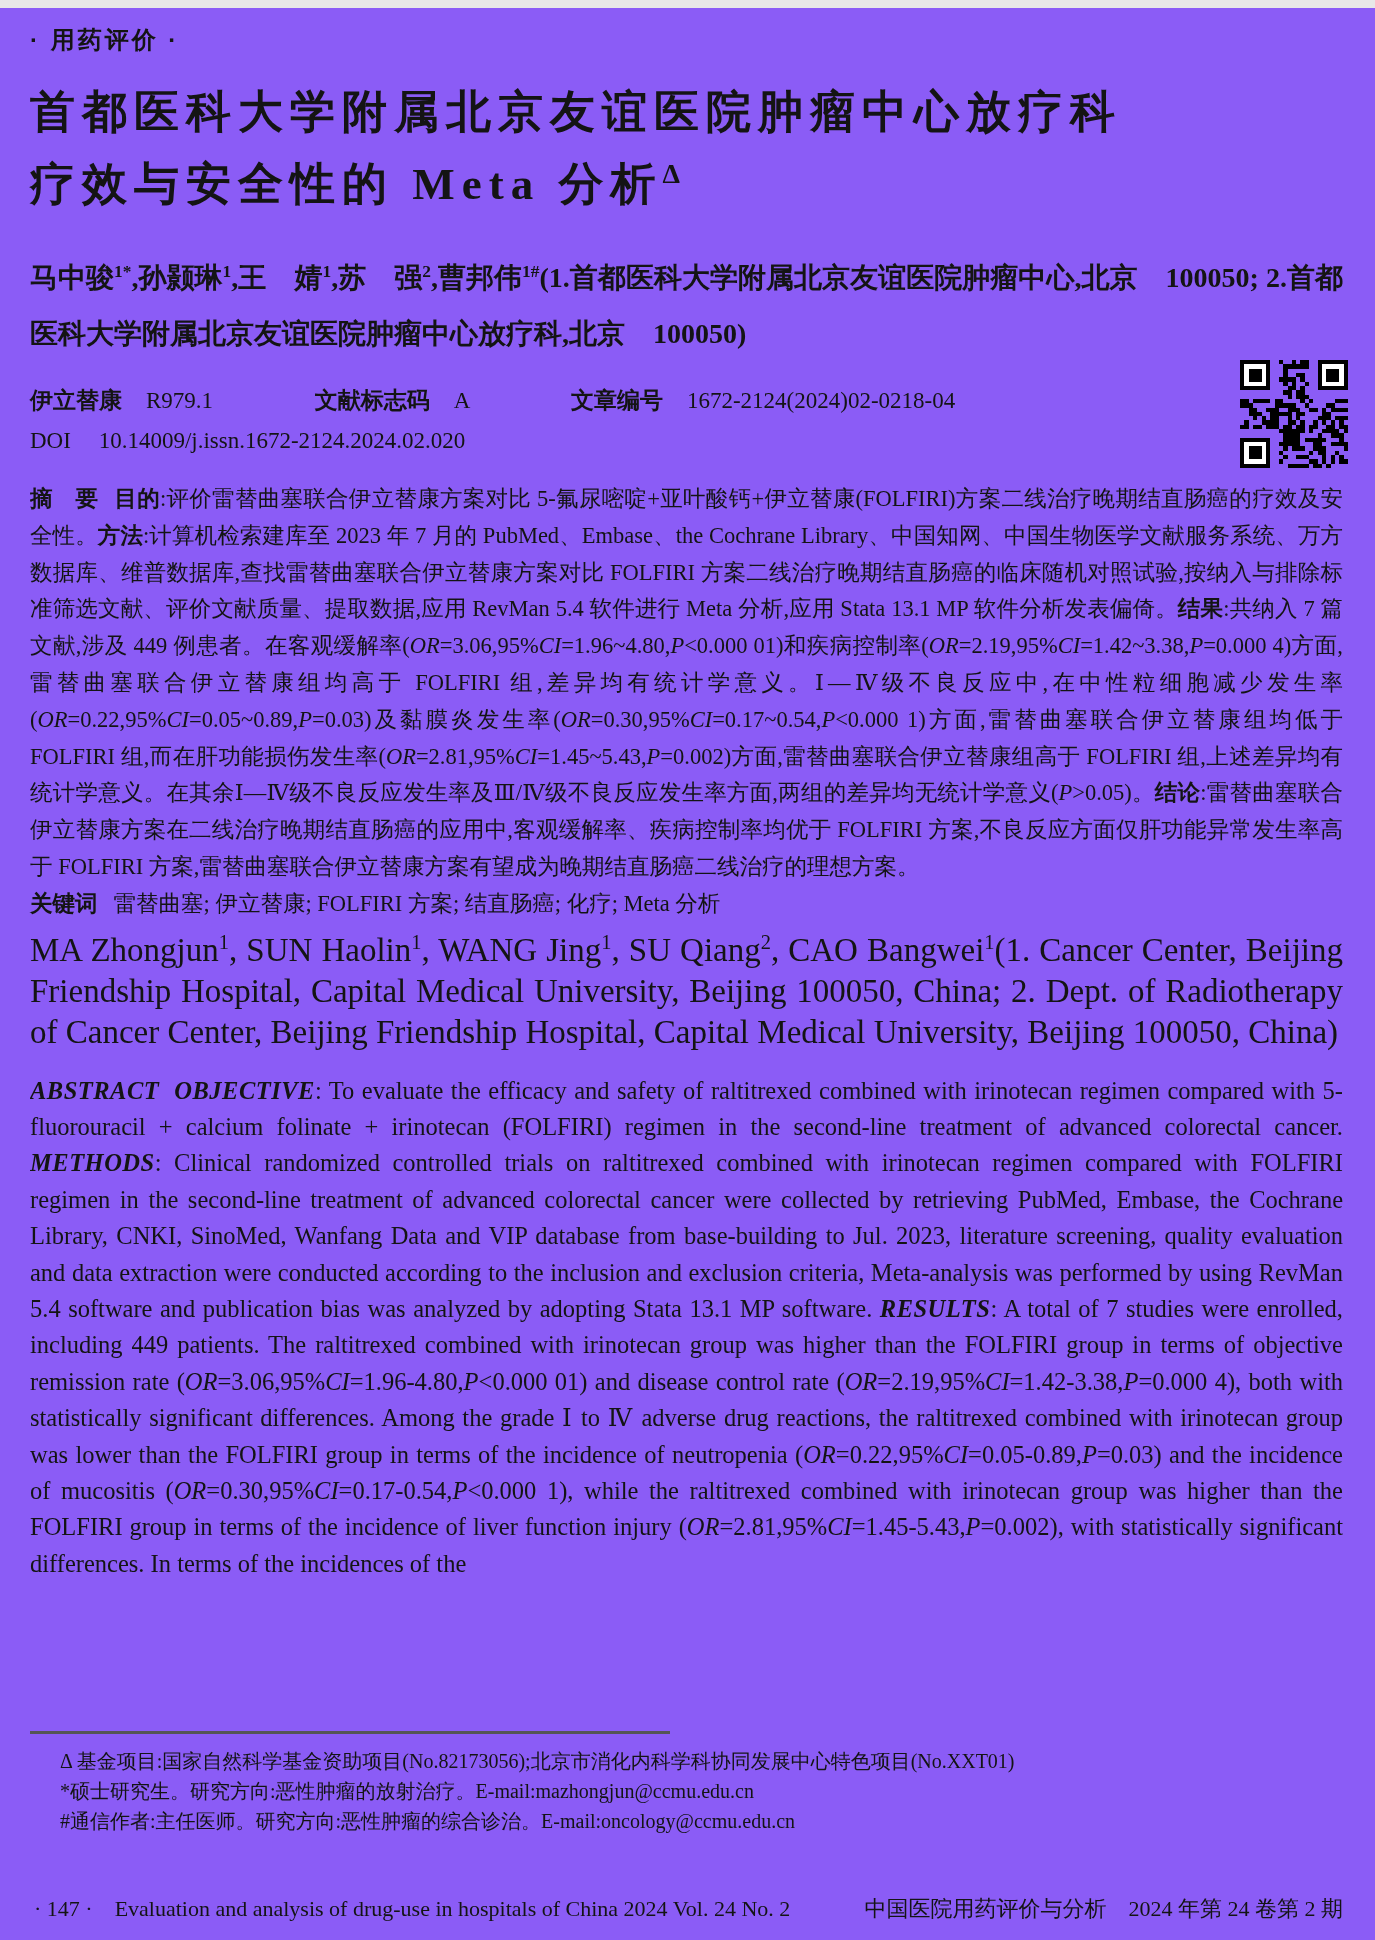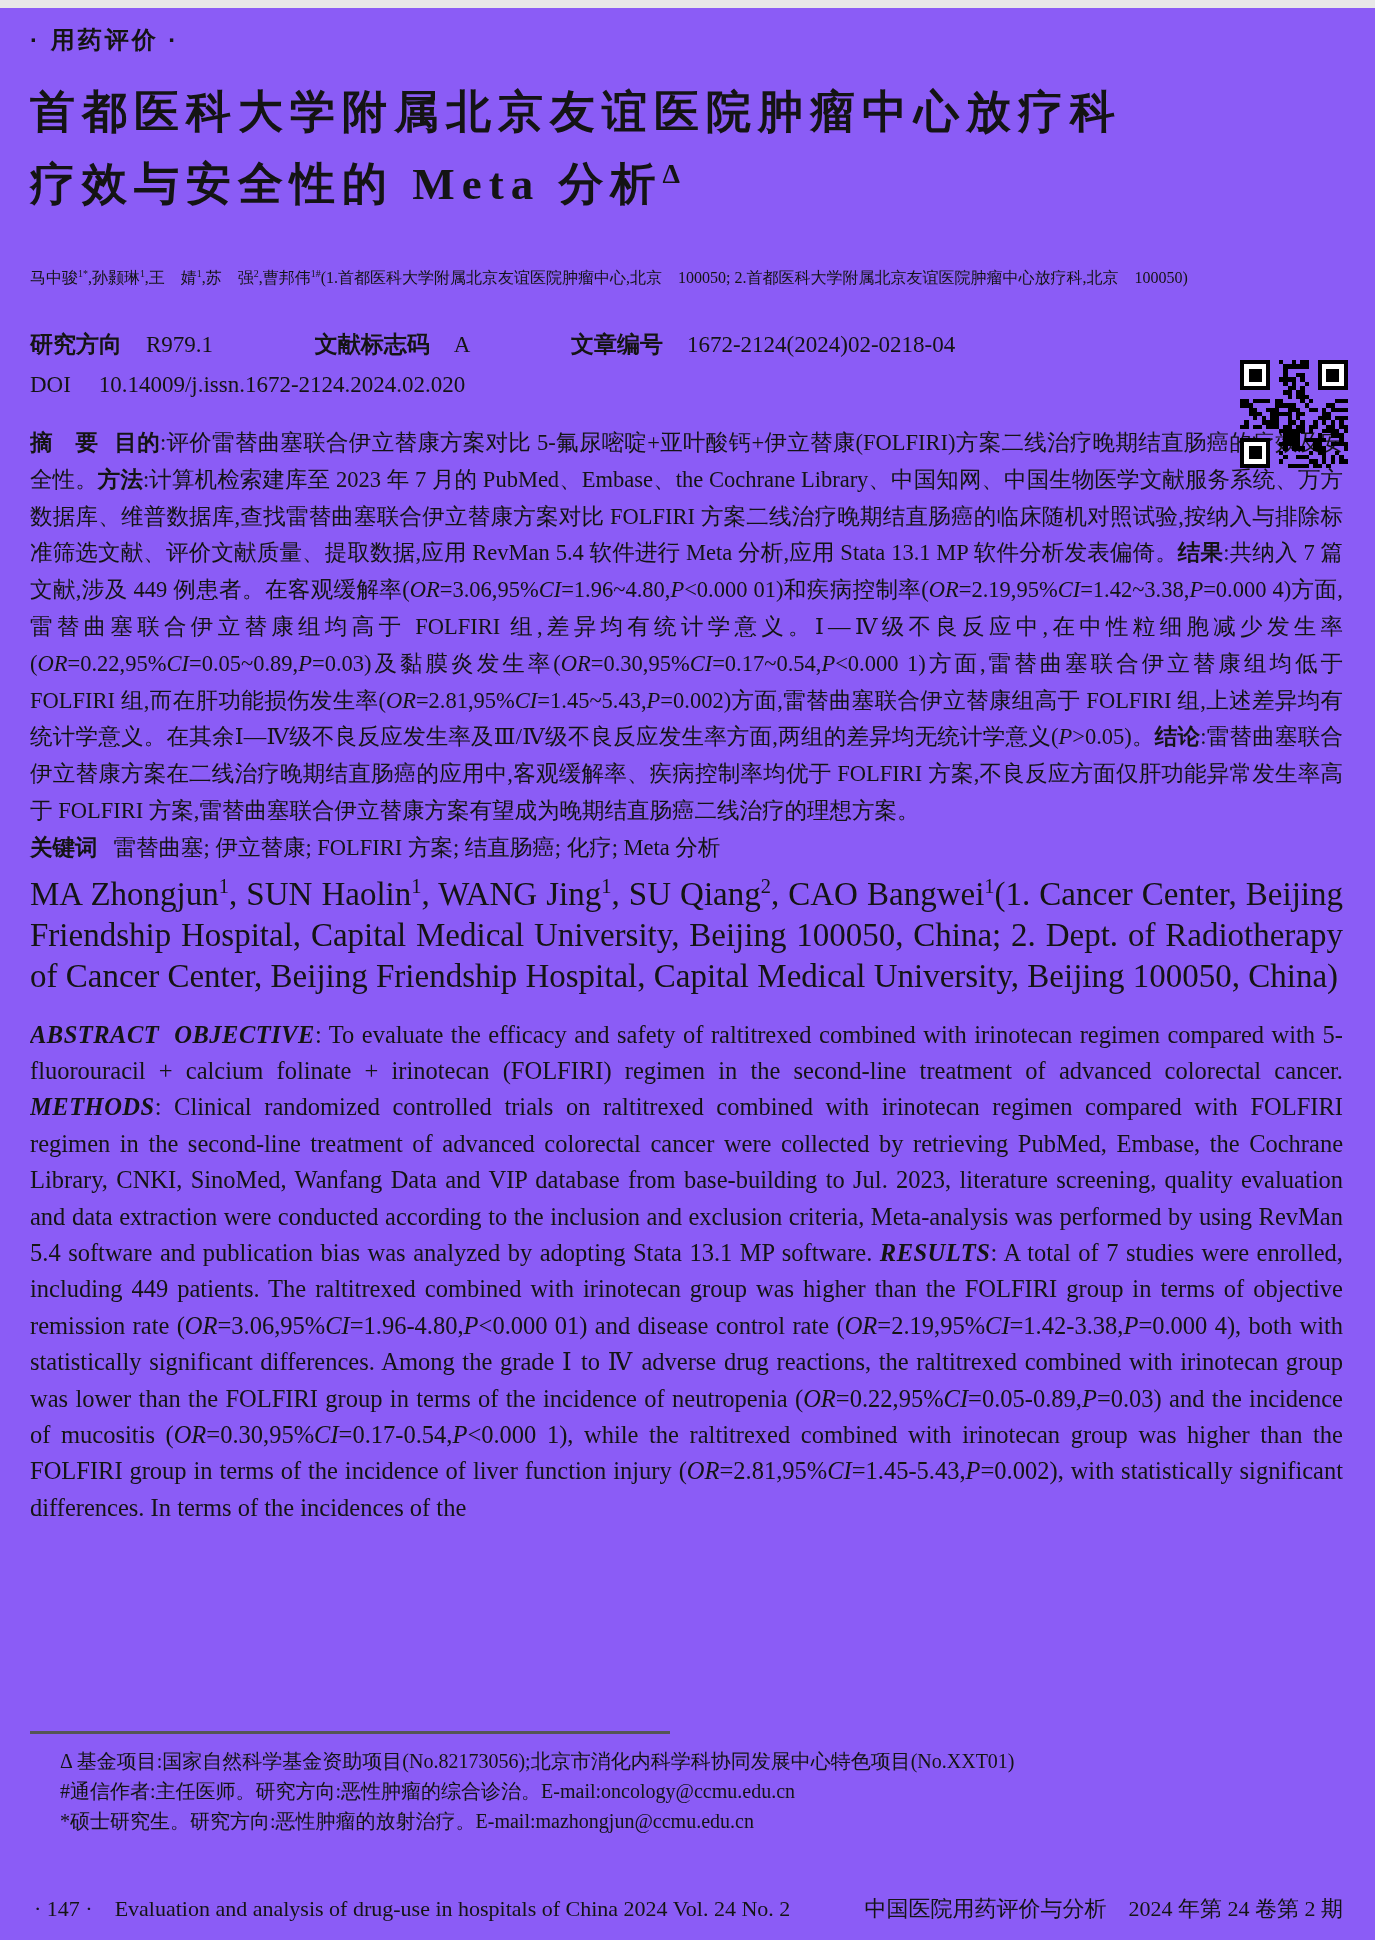--- a/index.html
+++ b/index.html
@@ -18,21 +18,21 @@
   .col-label{
     font-family:"Liberation Sans","DejaVu Sans",sans-serif;
     font-weight:700;font-size:24px;line-height:32px;letter-spacing:3px;
   }
   .title-cn{
     margin:20px 0 0 0;
     font-size:45px;font-weight:700;line-height:72px;letter-spacing:7px;
   }
   .authors-cn{
     margin:30px 0 0 0;
-    font-size:16px;line-height:56px;text-align:justify;
+    font-size:28px;line-height:56px;text-align:justify;font-weight:bold;
   }
   .meta-row{
     margin-top:22px;font-size:23px;line-height:32px;white-space:nowrap;
   }
   .meta-label{
     font-family:"Liberation Sans","DejaVu Sans",sans-serif;
     font-weight:700;margin-right:24px;
   }
   .meta-group{margin-right:96px;}
   .meta-group:last-child{margin-right:0;}
@@ -84,21 +84,21 @@
 
   <h1 class="title-cn">
     <span>首都医科大学附属北京友谊医院肿瘤中心放疗科</span><br>
     <span>疗效与安全性的 Meta 分析<sup>Δ</sup></span>
   </h1>
 
   <p class="authors-cn">马中骏<sup>1*</sup>,孙颢琳<sup>1</sup>,王　婧<sup>1</sup>,苏　强<sup>2</sup>,曹邦伟<sup>1#</sup>(1.首都医科大学附属北京友谊医院肿瘤中心,北京　100050; 2.首都医科大学附属北京友谊医院肿瘤中心放疗科,北京　100050)</p>
 
   <div class="meta-row">
     <span class="meta-group">
-      <span class="meta-label">研究方向</span><span>R979.1</span>
+      <span class="meta-label">伊立替康</span><span>R979.1</span>
     </span>
     <span class="meta-group">
       <span class="meta-label">文献标志码</span><span>A</span>
     </span>
     <span class="meta-group">
       <span class="meta-label">文章编号</span><span>1672-2124(2024)02-0218-04</span>
     </span>
   </div>
 
   <div class="doi-row">
@@ -331,22 +331,22 @@
   <p class="authors-en">MA Zhongjun<sup>1</sup>, SUN Haolin<sup>1</sup>, WANG Jing<sup>1</sup>, SU Qiang<sup>2</sup>, CAO Bangwei<sup>1</sup>(1. Cancer Center, Beijing Friendship Hospital, Capital Medical University, Beijing 100050, China; 2. Dept. of Radiotherapy of Cancer Center, Beijing Friendship Hospital, Capital Medical University, Beijing 100050, China)</p>
 
   <p class="abstract-en">
     <b>ABSTRACT</b>&nbsp;&nbsp;<span><b>OBJECTIVE</b>: To evaluate the efficacy and safety of raltitrexed combined with irinotecan regimen compared with 5-fluorouracil + calcium folinate + irinotecan (FOLFIRI) regimen in the second-line treatment of advanced colorectal cancer. <b>METHODS</b>: Clinical randomized controlled trials on raltitrexed combined with irinotecan regimen compared with FOLFIRI regimen in the second-line treatment of advanced colorectal cancer were collected by retrieving PubMed, Embase, the Cochrane Library, CNKI, SinoMed, Wanfang Data and VIP database from base-building to Jul. 2023, literature screening, quality evaluation and data extraction were conducted according to the inclusion and exclusion criteria, Meta-analysis was performed by using RevMan 5.4 software and publication bias was analyzed by adopting Stata 13.1 MP software. <b>RESULTS</b>: A total of 7 studies were enrolled, including 449 patients. The raltitrexed combined with irinotecan group was higher than the FOLFIRI group in terms of objective remission rate (<i>OR</i>=3.06,95%<i>CI</i>=1.96-4.80,<i>P</i>&lt;0.000 01) and disease control rate (<i>OR</i>=2.19,95%<i>CI</i>=1.42-3.38,<i>P</i>=0.000 4), both with statistically significant differences. Among the grade Ⅰ to Ⅳ adverse drug reactions, the raltitrexed combined with irinotecan group was lower than the FOLFIRI group in terms of the incidence of neutropenia (<i>OR</i>=0.22,95%<i>CI</i>=0.05-0.89,<i>P</i>=0.03) and the incidence of mucositis (<i>OR</i>=0.30,95%<i>CI</i>=0.17-0.54,<i>P</i>&lt;0.000 1), while the raltitrexed combined with irinotecan group was higher than the FOLFIRI group in terms of the incidence of liver function injury (<i>OR</i>=2.81,95%<i>CI</i>=1.45-5.43,<i>P</i>=0.002), with statistically significant differences. In terms of the incidences of the</span>
   </p>
 
   <div class="foot-block">
     <div class="footnote-sep"></div>
     <div class="footnotes">
       <div>Δ 基金项目:国家自然科学基金资助项目(No.82173056);北京市消化内科学科协同发展中心特色项目(No.XXT01)</div>
+      <div>*硕士研究生。研究方向:恶性肿瘤的放射治疗。E-mail:mazhongjun@ccmu.edu.cn</div>
       <div>#通信作者:主任医师。研究方向:恶性肿瘤的综合诊治。E-mail:oncology@ccmu.edu.cn</div>
-      <div>*硕士研究生。研究方向:恶性肿瘤的放射治疗。E-mail:mazhongjun@ccmu.edu.cn</div>
     </div>
   </div>
 
   <div class="footer">
     <span>· 147 ·　Evaluation and analysis of drug-use in hospitals of China 2024 Vol. 24 No. 2</span>
     <span>中国医院用药评价与分析　2024 年第 24 卷第 2 期</span>
   </div>
 
 </div>
 

